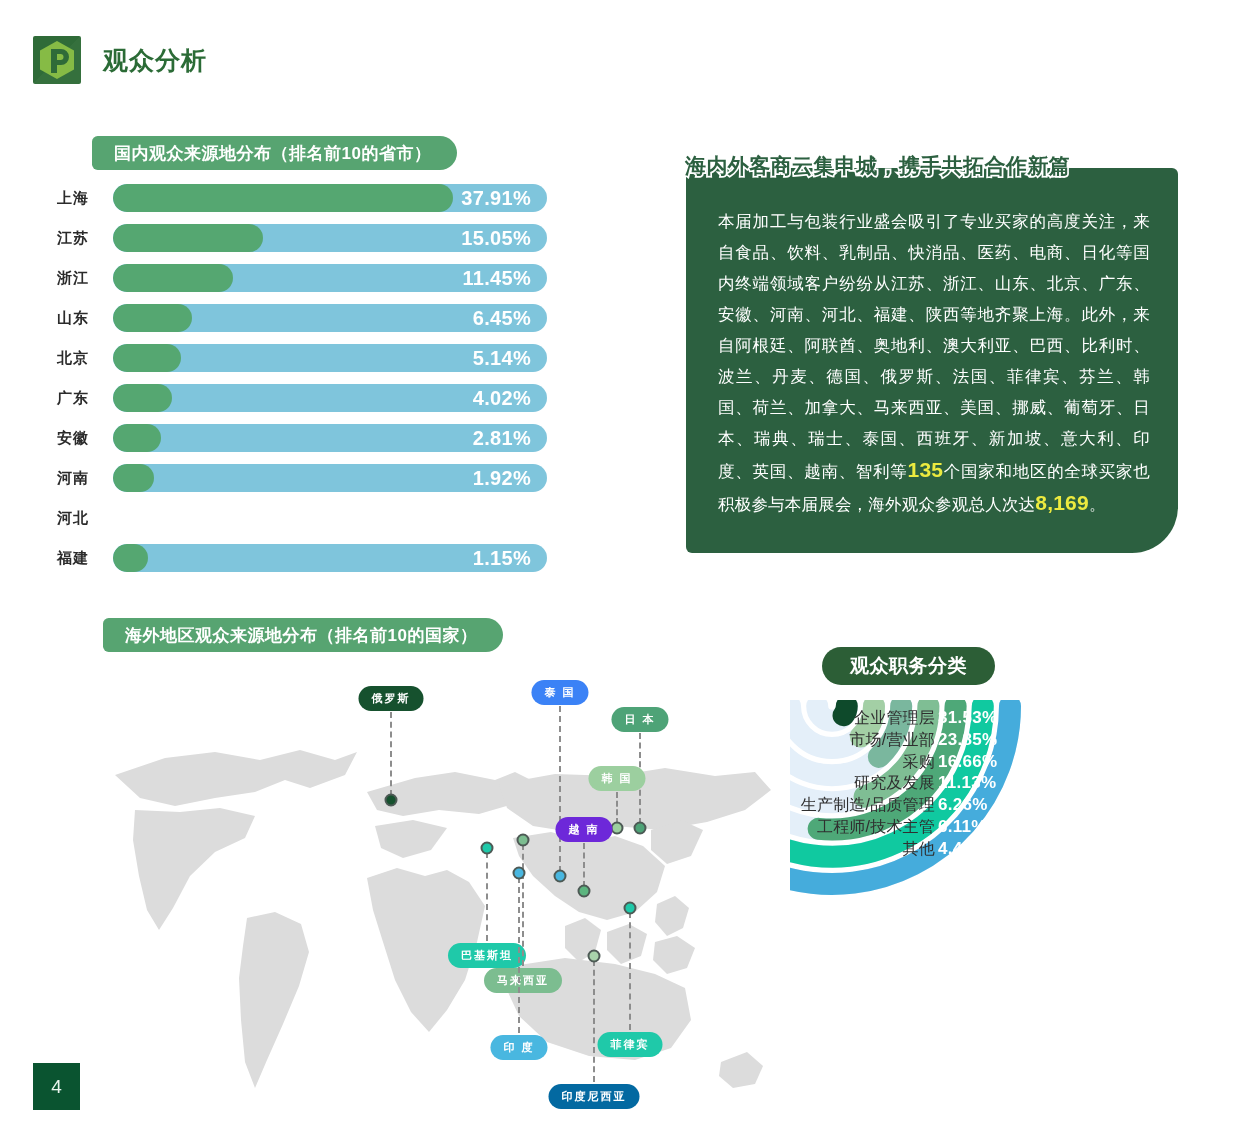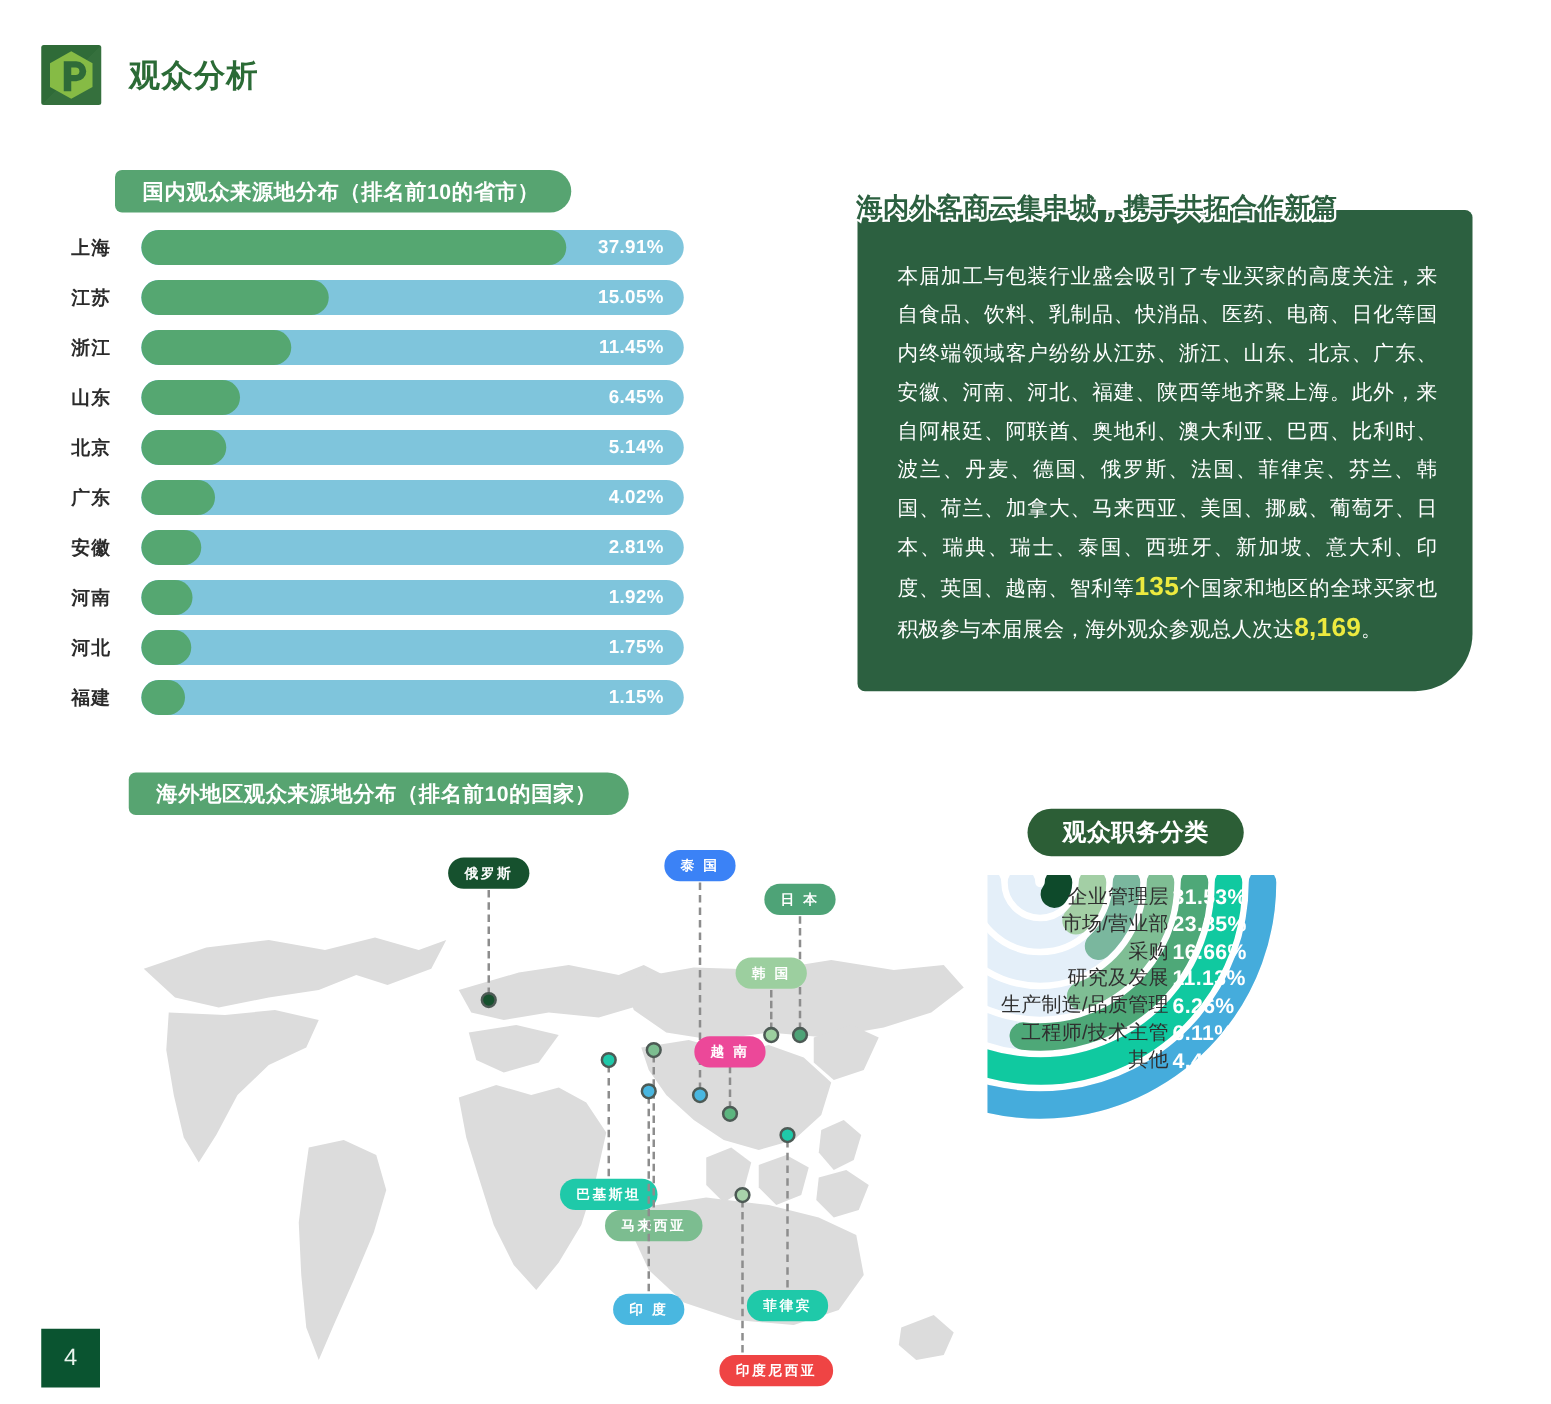--- a/index.html
+++ b/index.html
@@ -30,21 +30,21 @@
   .pill.dark{background:#2c5e36;border-radius:20px;padding:0 28px;height:38px;font-size:19px;}
 
   
   .sec-dom{position:absolute;left:92px;top:136px;}
   .bars{position:absolute;left:57px;top:184px;width:490px;}
   .barrow{display:flex;align-items:center;height:28px;margin-bottom:12px;}
   .barlabel{width:56px;text-align:left;font-size:15px;color:#2b2b2b;font-weight:bold;
             letter-spacing:1px;flex:none;}
   .track{position:relative;height:28px;background:#7fc5dc;border-radius:14px;flex:1;overflow:hidden;}
   .fill{position:absolute;left:0;top:0;bottom:0;background:#55a771;border-radius:14px;}
-  .barval{position:absolute;right:16px;top:0;line-height:28px;font-size:15px;font-weight:bold;color:#fff;
+  .barval{position:absolute;right:16px;top:0;line-height:28px;font-size:20px;font-weight:bold;color:#fff;
           letter-spacing:.3px;text-align:center;}
 
   
   .card{
     position:absolute;left:686px;top:168px;width:492px;height:385px;
     background:#2c6040;border-radius:6px 6px 46px 6px;
   }
   .card-title{
     position:absolute;left:-1px;top:-16px;width:496px;
     font-size:21px;font-weight:bold;color:#ffffff;letter-spacing:.4px;
@@ -160,24 +160,20 @@
       </div>
       <div class="barrow">
         <div class="barlabel">河南</div>
         <div class="track" style="background: rgb(127, 197, 220);">
           <div class="fill" style="background: rgb(85, 167, 113); width: 9.47185%;"></div>
           <div class="barval">1.92%</div>
         </div>
       </div>
       <div class="barrow">
         <div class="barlabel">河北</div>
-        <div class="track" style="background: rgb(127, 197, 220);">
-          <div class="fill" style="background: rgb(85, 167, 113); width: 9.14674%;"></div>
-          <div class="barval">1.75%</div>
-        </div>
       </div>
       <div class="barrow">
         <div class="barlabel">福建</div>
         <div class="track" style="background: rgb(127, 197, 220);">
           <div class="fill" style="background: rgb(85, 167, 113); width: 7.99929%;"></div>
           <div class="barval">1.15%</div>
         </div>
       </div>
     </div>
 
@@ -220,36 +216,36 @@
       <div class="dot" style="left: 465px; top: 196px; background: rgb(73, 183, 224);"></div>
       <div class="maplabel" style="left: 465px; top: 0px; background: #3b82f6;">泰 国</div>
       <div class="leader" style="left: 545px; top: 53px; height: 91px;"></div>
       <div class="dot" style="left: 545px; top: 148px; background: rgb(78, 163, 119);"></div>
       <div class="maplabel" style="left: 545px; top: 27px; background: rgb(78, 163, 119);">日 本</div>
       <div class="leader" style="left: 522px; top: 112px; height: 32px;"></div>
       <div class="dot" style="left: 522px; top: 148px; background: rgb(156, 207, 159);"></div>
       <div class="maplabel" style="left: 522px; top: 86px; background: rgb(156, 207, 159);">韩 国</div>
       <div class="leader" style="left: 489px; top: 163px; height: 44px;"></div>
       <div class="dot" style="left: 489px; top: 211px; background: rgb(92, 181, 127);"></div>
-      <div class="maplabel" style="left: 489px; top: 137px; background: #ec4899; margin-top: 12px;">越 南</div>
+      <div class="maplabel" style="left: 489px; top: 137px; background: #6d28d9;">越 南</div>
       <div class="leader" style="left: 392px; top: 172px; height: 89px;"></div>
       <div class="dot" style="left: 392px; top: 168px; background: rgb(31, 201, 169);"></div>
       <div class="maplabel" style="left: 392px; top: 263px; background: rgb(31, 201, 169);">巴基斯坦</div>
       <div class="leader" style="left: 428px; top: 164px; height: 122px;"></div>
       <div class="dot" style="left: 428px; top: 160px; background: rgb(124, 189, 144);"></div>
       <div class="maplabel" style="left: 428px; top: 288px; background: rgb(124, 189, 144);">马来西亚</div>
       <div class="leader" style="left: 424px; top: 197px; height: 156px;"></div>
       <div class="dot" style="left: 424px; top: 193px; background: rgb(73, 183, 224);"></div>
       <div class="maplabel" style="left: 424px; top: 355px; background: rgb(73, 183, 224);">印 度</div>
       <div class="leader" style="left: 535px; top: 232px; height: 118px;"></div>
       <div class="dot" style="left: 535px; top: 228px; background: rgb(31, 201, 169);"></div>
       <div class="maplabel" style="left: 535px; top: 352px; background: rgb(31, 201, 169);">菲律宾</div>
       <div class="leader" style="left: 499px; top: 280px; height: 122px;"></div>
       <div class="dot" style="left: 499px; top: 276px; background: rgb(168, 211, 171);"></div>
-      <div class="maplabel" style="left: 526px; top: 404px; background: #ef4444;">印度尼西亚</div>
+      <div class="maplabel" style="left: 499px; top: 404px; background: #0369a1;">印度尼西亚</div>
     </div>
 
   <div class="sec-job">
     <span class="pill dark">观众职务分类</span>
   </div>
   <div class="arcchart" id="arcchart">
       <svg width="420" height="400" viewBox="0 0 420 400">
         <path d="M 220 6 A 178 178 0 0 1 -136 6" fill="none" stroke="#e4eff9" stroke-width="22" stroke-linecap="round"></path>
         <path d="M 192.8 6 A 150.8 150.8 0 0 1 -108.80000000000001 6" fill="none" stroke="#e4eff9" stroke-width="22" stroke-linecap="round"></path>
         <path d="M 165.6 6 A 123.6 123.6 0 0 1 -81.6 6" fill="none" stroke="#e4eff9" stroke-width="22" stroke-linecap="round"></path>

